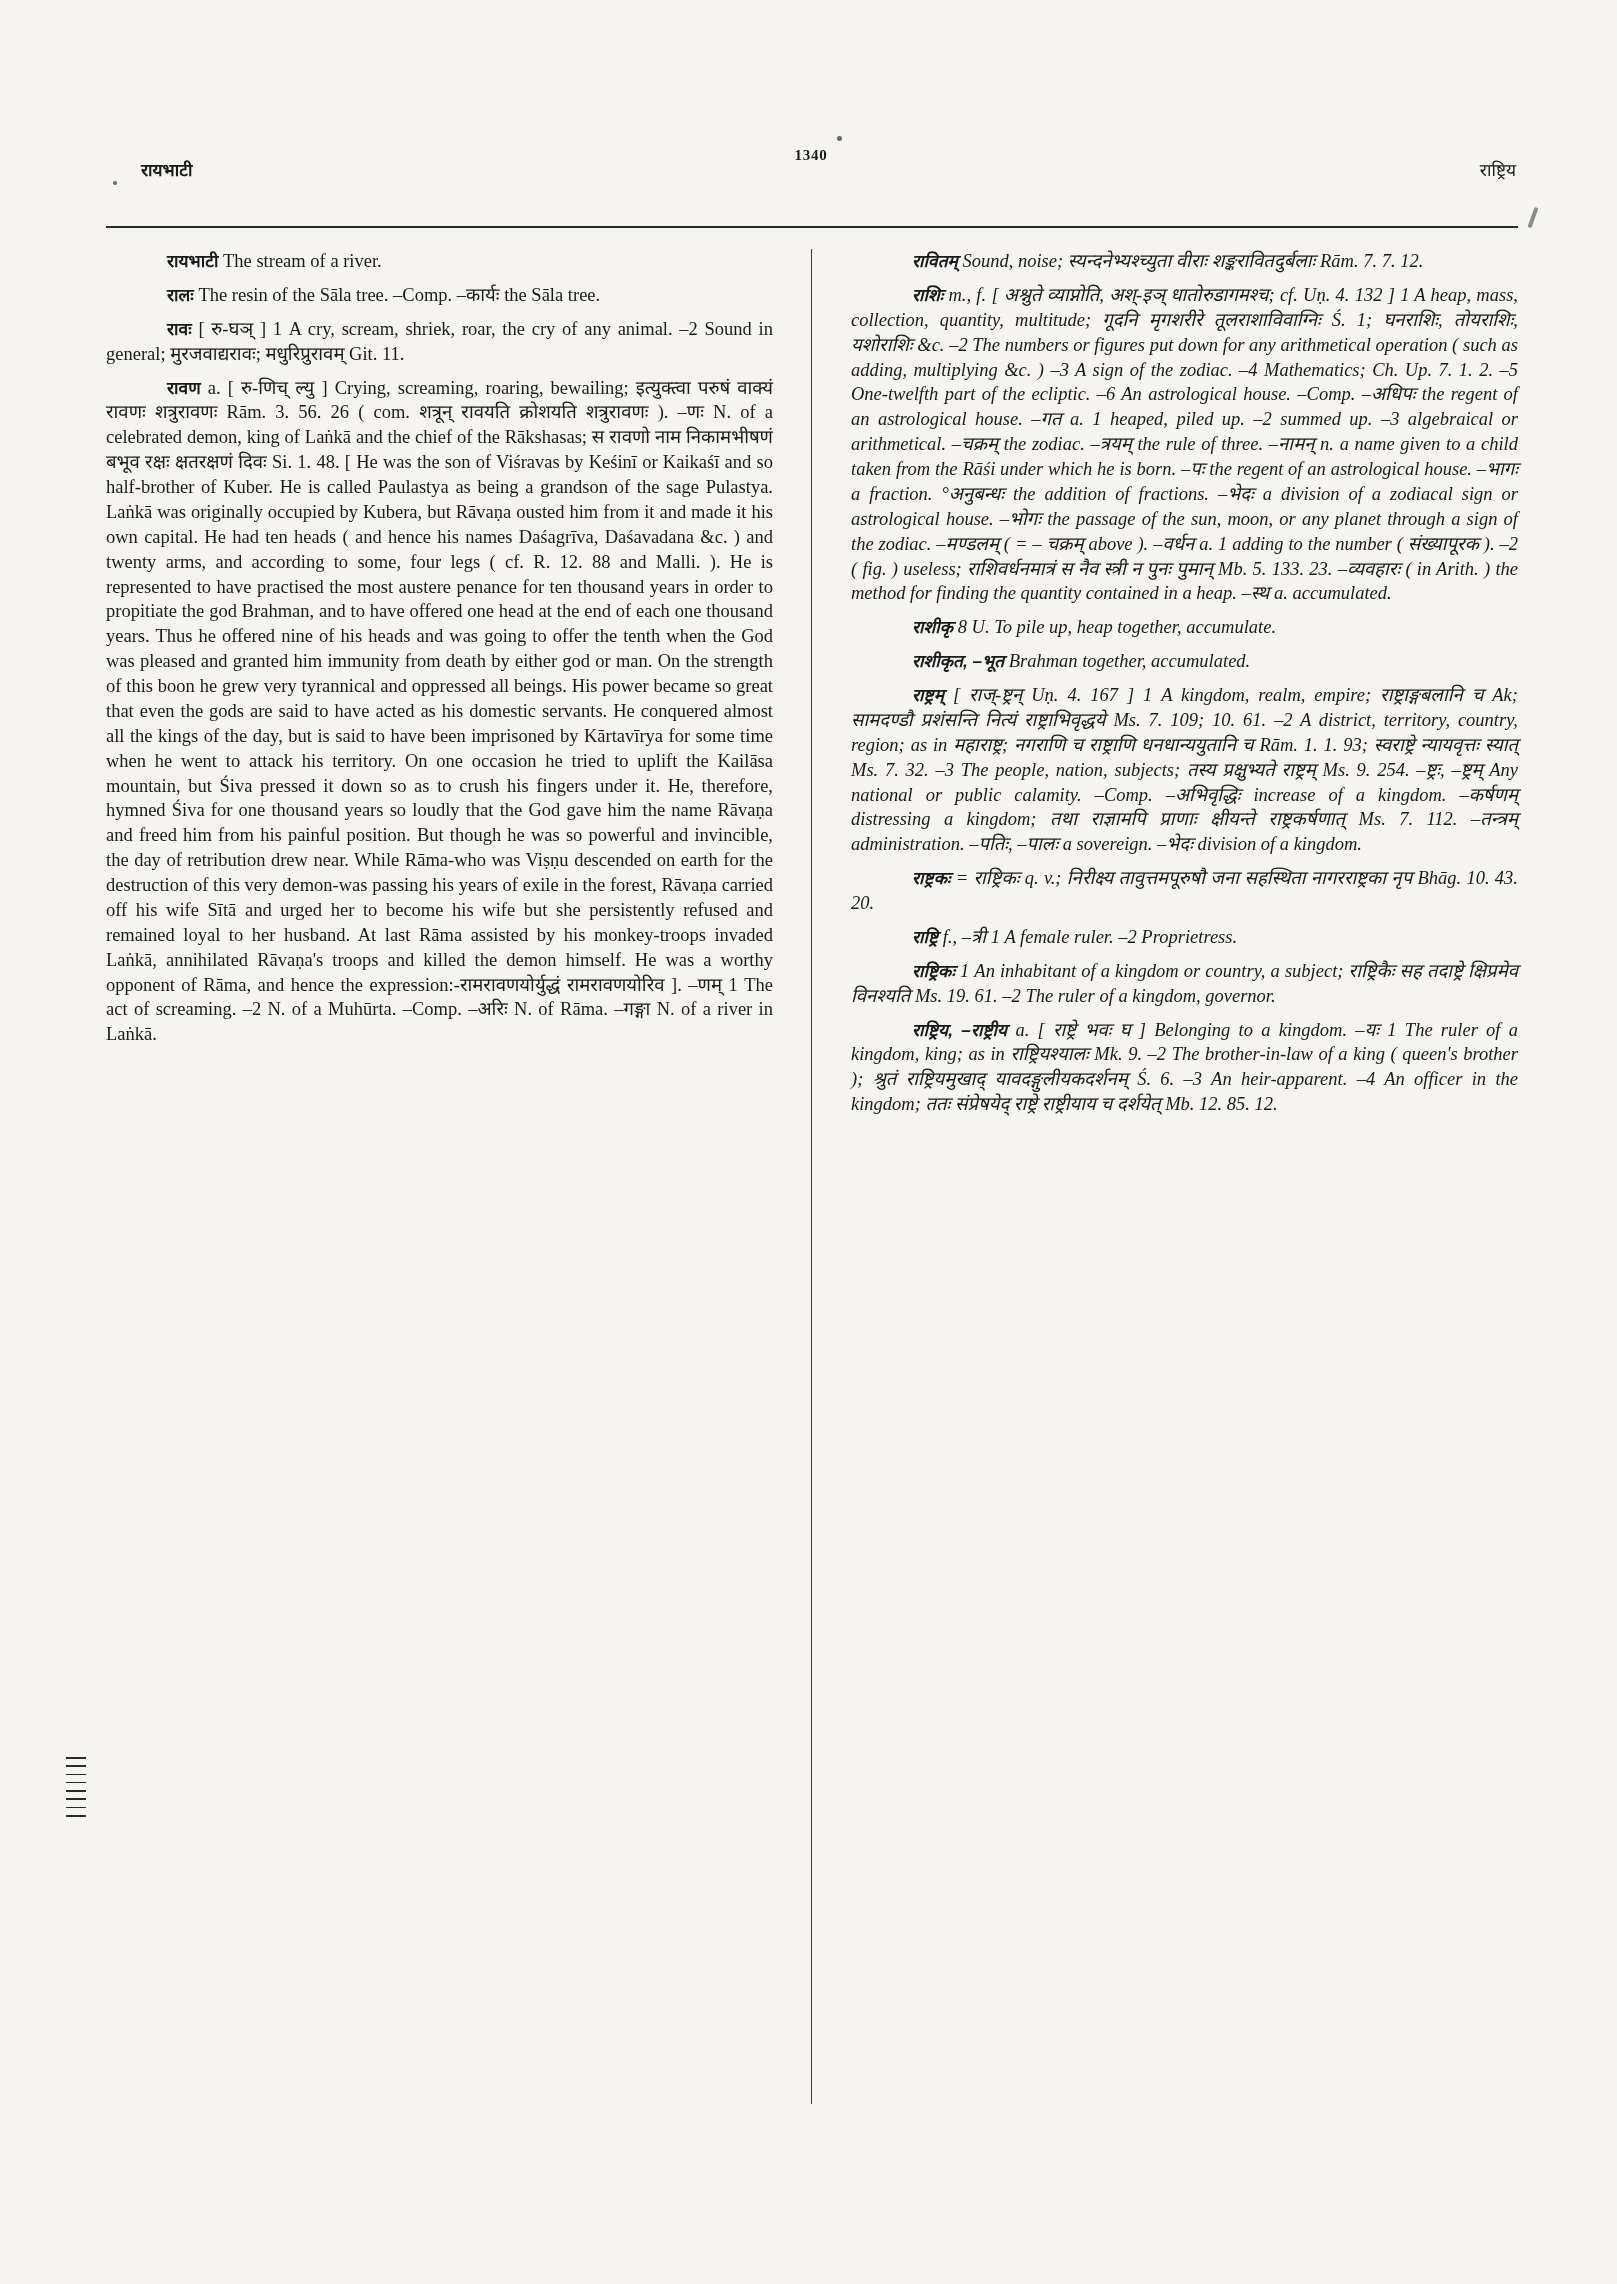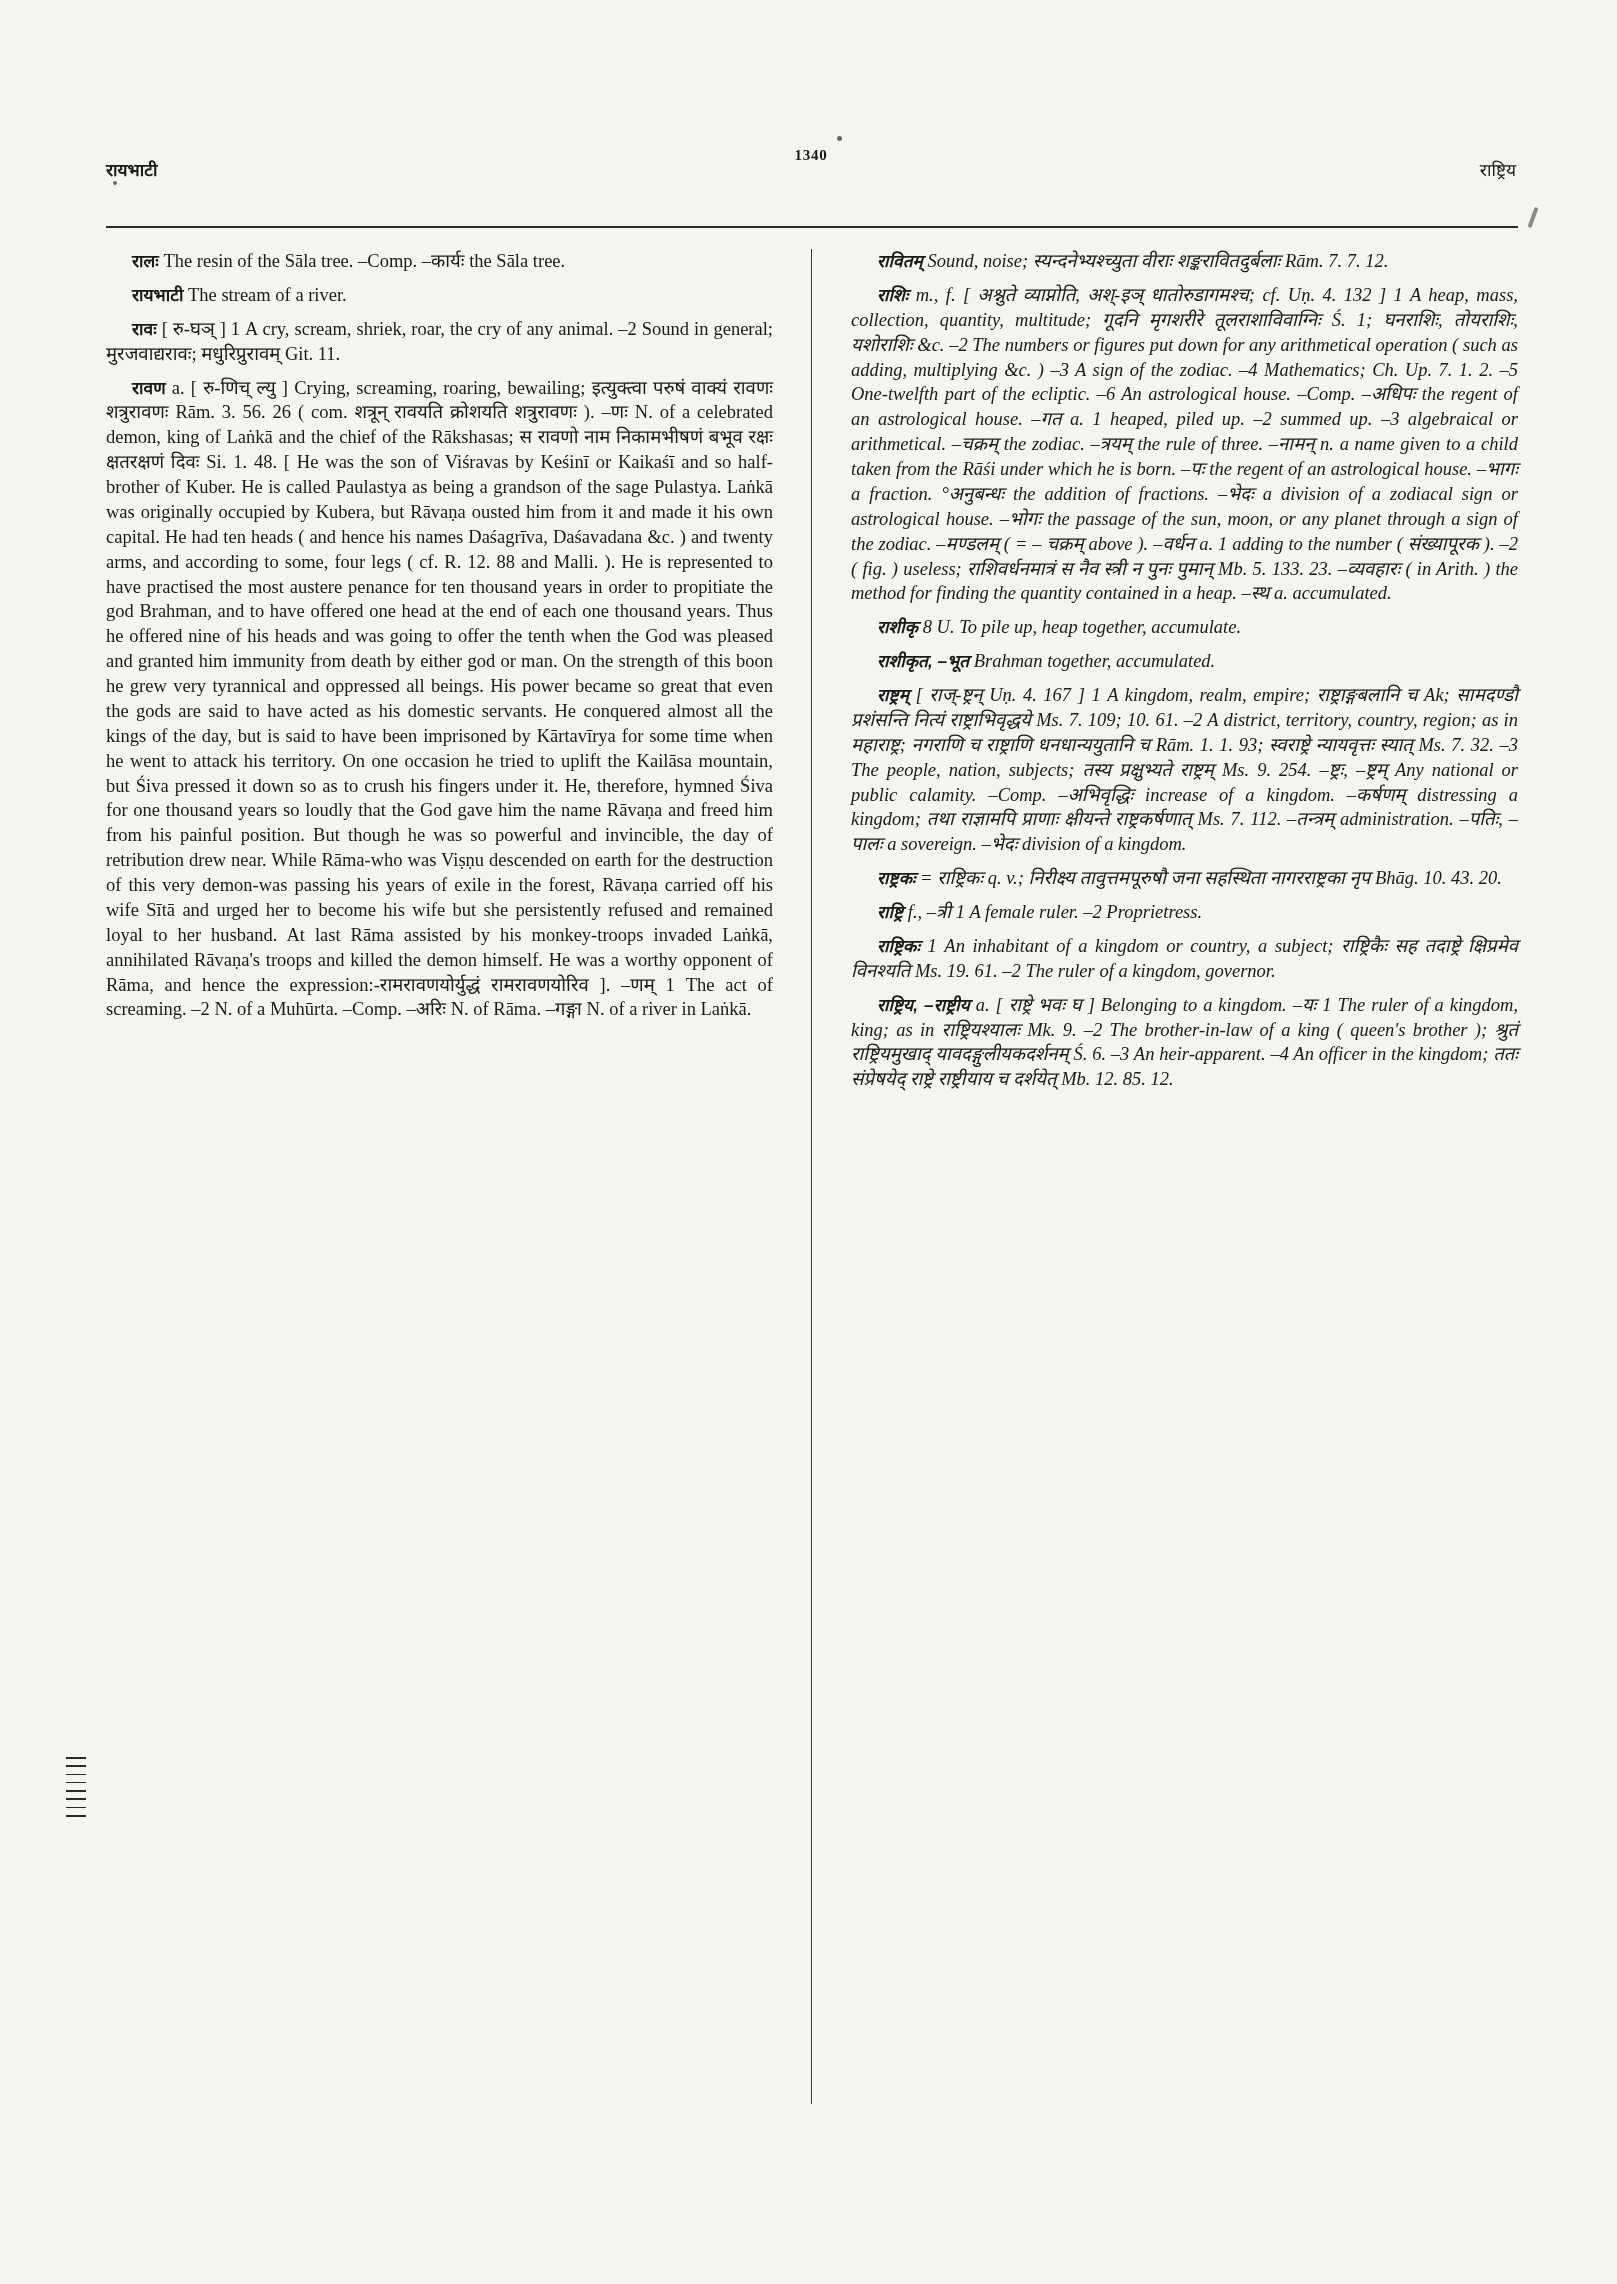--- a/index.html
+++ b/index.html
@@ -104,20 +104,21 @@
   .entry.ind {
     text-indent: 26px;
   }
   .hw {
     font-weight: bold;
     font-size: 19.6px;
   }
   .dev {
     font-family: "Liberation Sans", sans-serif;
     font-size: 17.3px;
+    margin-left: 35px;
   }
 
   
   .binding {
     position: absolute;
     left: 66px;
     top: 1757px;
     width: 7.5px;
     height: 90px;
   }
@@ -146,24 +147,24 @@
     <span class="hdr-right dev">राष्ट्रिय</span>
   </div>
 
   <div class="rule"></div>
 
   <div class="columns">
     <div class="divider"></div>
 
     <div class="col col-left">
       <p class="entry ind">
+        <span class="hw dev">रायभाटी</span><span> The stream of a river.</span>
+      </p>
+      <p class="entry ind">
         <span class="hw dev">रालः</span><span> The resin of the Sāla tree. –Comp. –कार्यः the Sāla tree.</span>
-      </p>
-      <p class="entry ind">
-        <span class="hw dev">रायभाटी</span><span> The stream of a river.</span>
       </p>
       <p class="entry ind">
         <span class="hw dev">रावः</span><span> [ रु-घञ् ] 1 A cry, scream, shriek, roar, the cry of any animal. –2 Sound in general; मुरजवाद्यरावः; मधुरिप्रुरावम् Git. 11.</span>
       </p>
       <p class="entry ind">
         <span class="hw dev">रावण</span><span> a. [ रु-णिच् ल्यु ] Crying, screaming, roaring, bewailing; इत्युक्त्वा परुषं वाक्यं रावणः शत्रुरावणः Rām. 3. 56. 26 ( com. शत्रून् रावयति क्रोशयति शत्रुरावणः ). –णः N. of a celebrated demon, king of Laṅkā and the chief of the Rākshasas; स रावणो नाम निकामभीषणं बभूव रक्षः क्षतरक्षणं दिवः Si. 1. 48. [ He was the son of Viśravas by Keśinī or Kaikaśī and so half-brother of Kuber. He is called Paulastya as being a grandson of the sage Pulastya. Laṅkā was originally occupied by Kubera, but Rāvaṇa ousted him from it and made it his own capital. He had ten heads ( and hence his names Daśagrīva, Daśavadana &amp;c. ) and twenty arms, and according to some, four legs ( cf. R. 12. 88 and Malli. ). He is represented to have practised the most austere penance for ten thousand years in order to propitiate the god Brahman, and to have offered one head at the end of each one thousand years. Thus he offered nine of his heads and was going to offer the tenth when the God was pleased and granted him immunity from death by either god or man. On the strength of this boon he grew very tyrannical and oppressed all beings. His power became so great that even the gods are said to have acted as his domestic servants. He conquered almost all the kings of the day, but is said to have been imprisoned by Kārtavīrya for some time when he went to attack his territory. On one occasion he tried to uplift the Kailāsa mountain, but Śiva pressed it down so as to crush his fingers under it. He, therefore, hymned Śiva for one thousand years so loudly that the God gave him the name Rāvaṇa and freed him from his painful position. But though he was so powerful and invincible, the day of retribution drew near. While Rāma-who was Viṣṇu descended on earth for the destruction of this very demon-was passing his years of exile in the forest, Rāvaṇa carried off his wife Sītā and urged her to become his wife but she persistently refused and remained loyal to her husband. At last Rāma assisted by his monkey-troops invaded Laṅkā, annihilated Rāvaṇa's troops and killed the demon himself. He was a worthy opponent of Rāma, and hence the expression:-रामरावणयोर्युद्धं रामरावणयोरिव ]. –णम् 1 The act of screaming. –2 N. of a Muhūrta. –Comp. –अरिः N. of Rāma. –गङ्गा N. of a river in Laṅkā.</span>
       </p>
     </div>
 
     <div class="col col-right">

